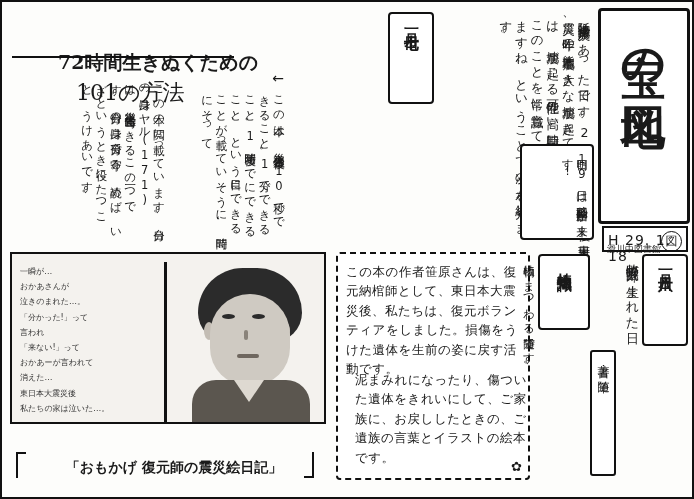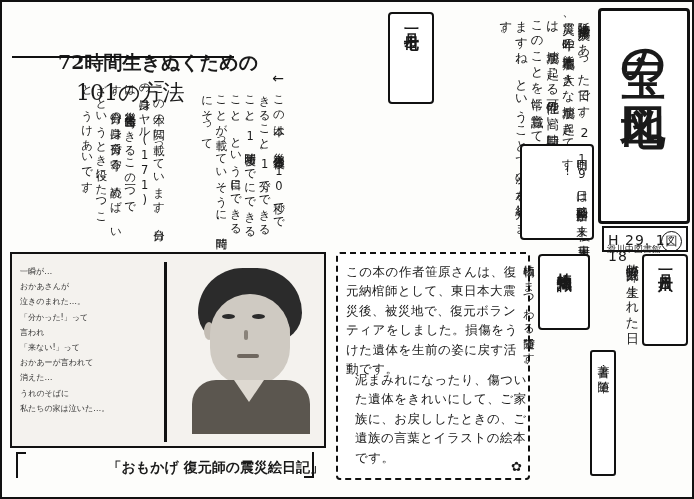--- a/index.html
+++ b/index.html
@@ -208,21 +208,21 @@
     font-size: 12px;
     text-align: center;
     line-height: 19px;
   }
 
   
   #drawing {
     left: 8px;
     top: 250px;
     width: 316px;
-    height: 196px;
+    height: 172px;
     border: 2px solid #111;
     background: #f4f2ee;
     overflow: hidden;
   }
   #drawing .handwrite {
     position: absolute;
     left: 8px;
     top: 10px;
     width: 120px;
     font-size: 8px;
@@ -321,21 +321,21 @@
 
   
   #caption {
     left: 22px;
     top: 450px;
     width: 300px;
     height: 30px;
     font-size: 14px;
     font-weight: bold;
     font-family: "DejaVu Serif", serif;
-    text-align: right;
+    text-align: center;
     line-height: 30px;
   }
   #caption-bracket-l, #caption-bracket-r {
     position: absolute;
     top: 450px;
     width: 10px;
     height: 26px;
   }
   #caption-bracket-l { left: 14px; border-left: 2px solid #111; border-top: 2px solid #111; }
   #caption-bracket-r { left: 302px; border-right: 2px solid #111; border-bottom: 2px solid #111; }
@@ -505,21 +505,21 @@
   <div class="box" id="drawing">
     <div class="handwrite">
       <div>一瞬が…</div>
       <div>おかあさんが</div>
       <div>泣きのまれた…。</div>
       <div>「分かった!」って</div>
       <div>言われ</div>
       <div>「来ない!」って</div>
       <div>おかあーが言われて</div>
       <div>消えた…</div>
-      <div>うれのそばに</div>
+      <div>東日本大震災後</div>
       <div>私たちの家は泣いた…。</div>
     </div>
     <div class="vline"></div>
     <div class="portrait">
       <div class="hair"></div>
       <div class="ear l"></div>
       <div class="ear r"></div>
       <div class="face"></div>
       <div class="eye l"></div>
       <div class="eye r"></div>
@@ -528,21 +528,21 @@
       <div class="body"></div>
       <div class="collar"></div>
     </div>
   </div>
 
   <div class="box" id="caption-bracket-l"></div>
   <div class="box" id="caption">「おもかげ 復元師の震災絵日記」</div>
   <div class="box" id="caption-bracket-r"></div>
 
   <div class="box" id="author-box">
-    <div class="body-text">この本の作者笹原さんは、復元納棺師として、東日本大震災後、被災地で、復元ボランティアをしました。損傷をうけた遺体を生前の姿に戻す活動です。</div>
+    <div class="body-text">この本の作者笹原さんは、復元納棺師として、東日本大震災後、私たちは、復元ボランティアをしました。損傷をうけた遺体を生前の姿に戻す活動です。</div>
     <div class="body-text para2" style="top:108px;">泥まみれになったり、傷ついた遺体をきれいにして、ご家族に、お戻ししたときの、ご遺族の言葉とイラストの絵本です。</div>
     <div id="author-doodle">✿</div>
   </div>
 
   <div class="box" id="plant-box">
     <div class="vtext">植物知識</div>
   </div>
   <div class="box" id="plant-sub">
     <div class="vtext">植物にまつわる随筆です。</div>
   </div>

